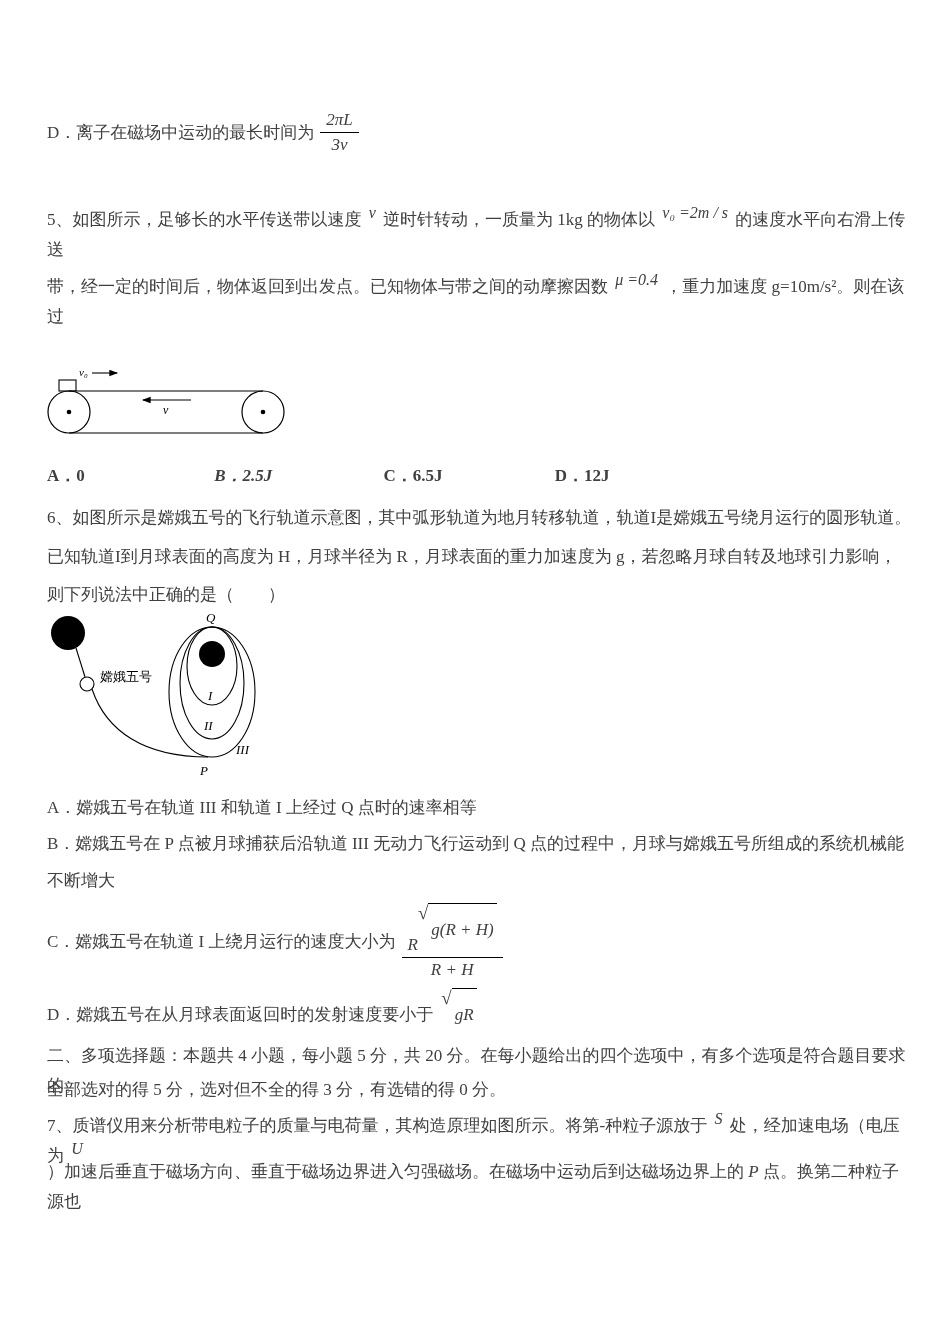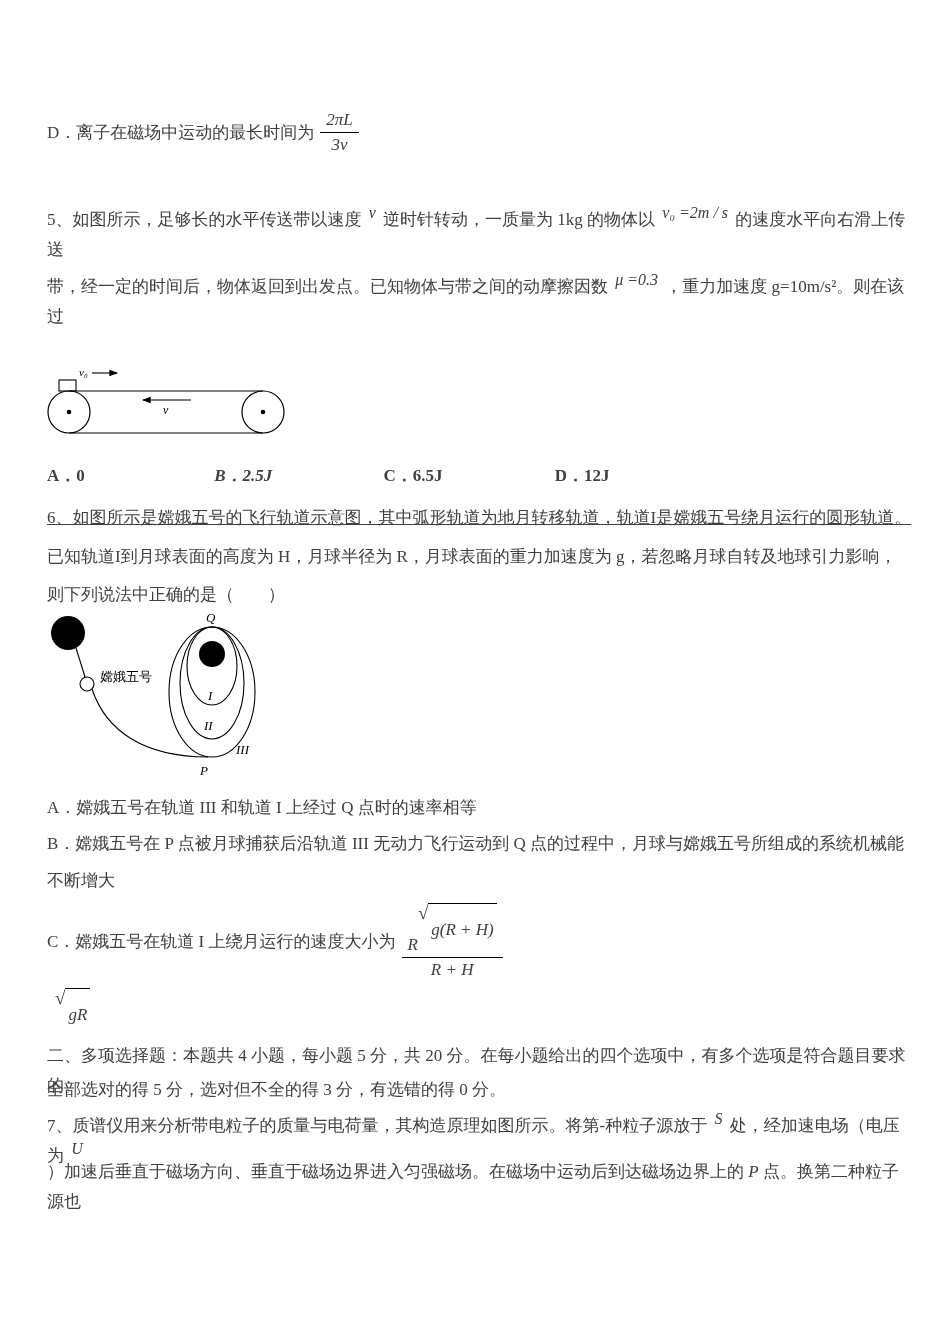--- a/index.html
+++ b/index.html
@@ -64,21 +64,21 @@
 
   <div class="line" style="top:200px;">
     <span>5、如图所示，足够长的水平传送带以速度</span>
     <span class="raised">v</span>
     <span>逆时针转动，一质量为 1kg 的物体以</span>
     <span class="raised">v₀ =2m / s</span>
     <span>的速度水平向右滑上传送</span>
   </div>
   <div class="line" style="top:267px;">
     <span>带，经一定的时间后，物体返回到出发点。已知物体与带之间的动摩擦因数</span>
-    <span class="raised">μ =0.3</span>
+    <span class="raised">μ =0.4</span>
     <span>，重力加速度 g=10m/s²。则在该过</span>
   </div>
 
   <svg class="diagram" style="top:360px; left:45px;" width="245" height="80" viewBox="0 0 245 80">
     <defs>
       <marker id="arr" markerWidth="9" markerHeight="8" refX="7" refY="3" orient="auto">
         <path d="M0,0 L8,3 L0,6 z" fill="#000"></path>
       </marker>
     </defs>
     <circle cx="24" cy="47" r="21" fill="none" stroke="#000" stroke-width="1.2"></circle>
@@ -94,21 +94,21 @@
     <text x="118" y="49" font-size="12" font-style="italic">v</text>
   </svg>
 
   <div class="line opt5" style="top:456px;">
     <span class="w1">A．0</span>
     <span class="w2">B．2.5J</span>
     <span class="w3">C．6.5J</span>
     <span>D．12J</span>
   </div>
 
-  <div class="line" style="top:498px;text-decoration:underline;">
+  <div class="line" style="top:498px;">
     <span>6、如图所示是嫦娥五号的飞行轨道示意图，其中弧形轨道为地月转移轨道，轨道I是嫦娥五号绕月运行的圆形轨道。</span>
   </div>
   <div class="line" style="top:537px;">
     <span>已知轨道I到月球表面的高度为 H，月球半径为 R，月球表面的重力加速度为 g，若忽略月球自转及地球引力影响，</span>
   </div>
   <div class="line" style="top:575px;">
     <span>则下列说法中正确的是（　　）</span>
   </div>
 
   <svg class="diagram" style="top:602px; left:40px;" width="265" height="175" viewBox="0 0 265 175">
@@ -146,20 +146,21 @@
         <span class="sqrt">
           <span class="sign">√</span>
           <span class="rad">g(R + H)</span>
         </span>
       </span>
       <span class="den">R + H</span>
     </span>
   </div>
 
   <div class="line flexline" style="top:983px;">
+    <span>D．嫦娥五号在从月球表面返回时的发射速度要小于</span>
     <span class="sqrt" style="margin-left:8px;">
       <span class="sign">√</span>
       <span class="rad">gR</span>
     </span>
   </div>
 
   <div class="line" style="top:1036px;">
     <span>二、多项选择题：本题共 4 小题，每小题 5 分，共 20 分。在每小题给出的四个选项中，有多个选项是符合题目要求的。</span>
   </div>
   <div class="line" style="top:1070px;">

